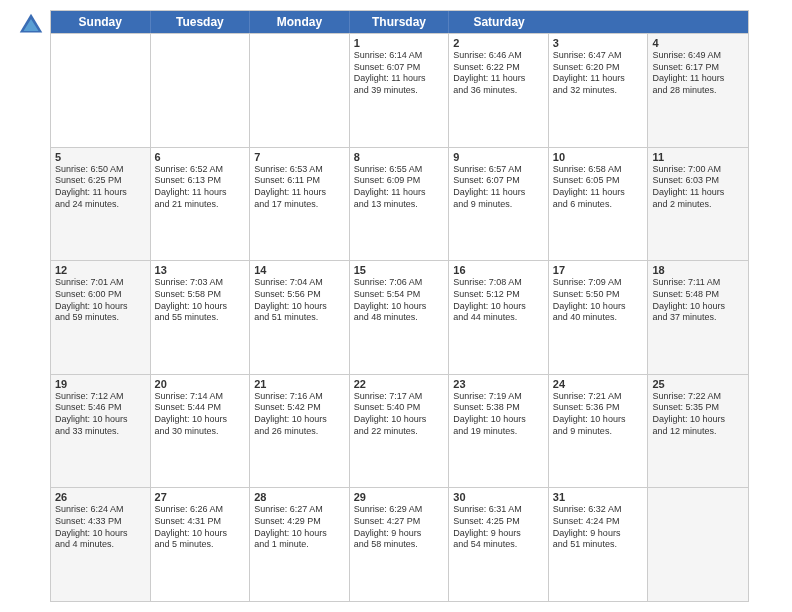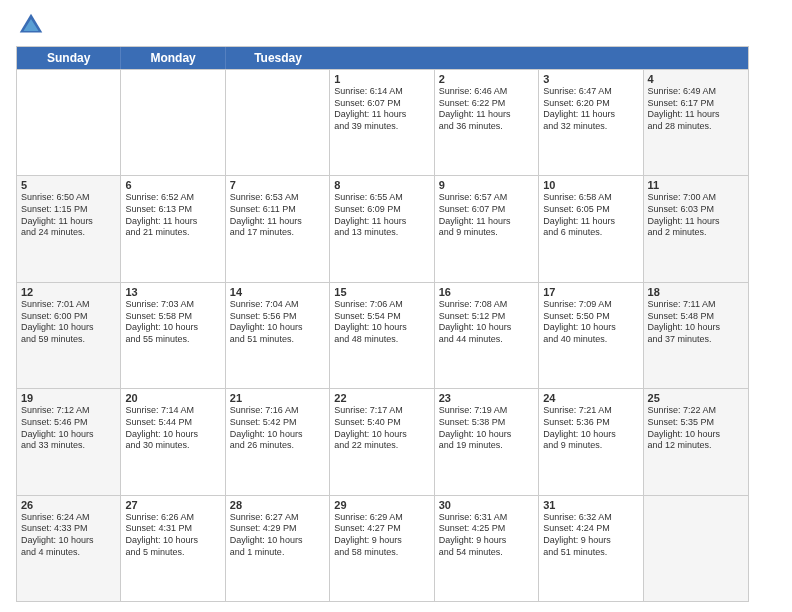--- a/index.html
+++ b/index.html
@@ -8,21 +8,21 @@
       height: 612px;
       font-family: Arial, sans-serif;
       background: #fff;
       overflow: hidden;
     }
     .page {
       width: 780px;
       height: 612px;
       padding: 10px 31px 10px 16px;
       display: flex;
-      flex-direction: column;
+      flex-direction: row;
     }
     .header {
       display: flex;
       align-items: flex-start;
       justify-content: space-between;
       margin-bottom: 6px;
     }
     .logo {
       display: flex;
       align-items: center;
@@ -130,22 +130,24 @@
     </div>
     <div class="title-block">
       <div class="month-title"></div>
       <div class="location"></div>
     </div>
   </div>
 
   <div class="calendar">
     <div class="cal-header-row">
     <div class="cal-header-cell">Sunday</div>
+        <div class="cal-header-cell">Tuesday</div>
         <div class="cal-header-cell">Monday</div>
-        <div class="cal-header-cell">Tuesday</div>
+        <div class="cal-header-cell">Thursday</div>
+        <div class="cal-header-cell">Saturday</div>
       </div>
     <div class="cal-body">
     <div class="cal-row">
           <div class="cal-cell"></div>
           <div class="cal-cell"></div>
           <div class="cal-cell"></div>
           <div class="cal-cell">
             <span class="day-num">1</span>
             <div class="cell-text">Sunrise: 6:14 AM</div>
             <div class="cell-text">Sunset: 6:07 PM</div>
@@ -171,21 +173,21 @@
             <div class="cell-text">Sunrise: 6:49 AM</div>
             <div class="cell-text">Sunset: 6:17 PM</div>
             <div class="cell-text">Daylight: 11 hours</div>
             <div class="cell-text">and 28 minutes.</div>
           </div>
         </div>
         <div class="cal-row">
           <div class="cal-cell shaded">
             <span class="day-num">5</span>
             <div class="cell-text">Sunrise: 6:50 AM</div>
-            <div class="cell-text">Sunset: 1:15 PM</div>
+            <div class="cell-text">Sunset: 6:25 PM</div>
             <div class="cell-text">Daylight: 11 hours</div>
             <div class="cell-text">and 24 minutes.</div>
           </div>
           <div class="cal-cell">
             <span class="day-num">6</span>
             <div class="cell-text">Sunrise: 6:52 AM</div>
             <div class="cell-text">Sunset: 6:13 PM</div>
             <div class="cell-text">Daylight: 11 hours</div>
             <div class="cell-text">and 21 minutes.</div>
           </div>

